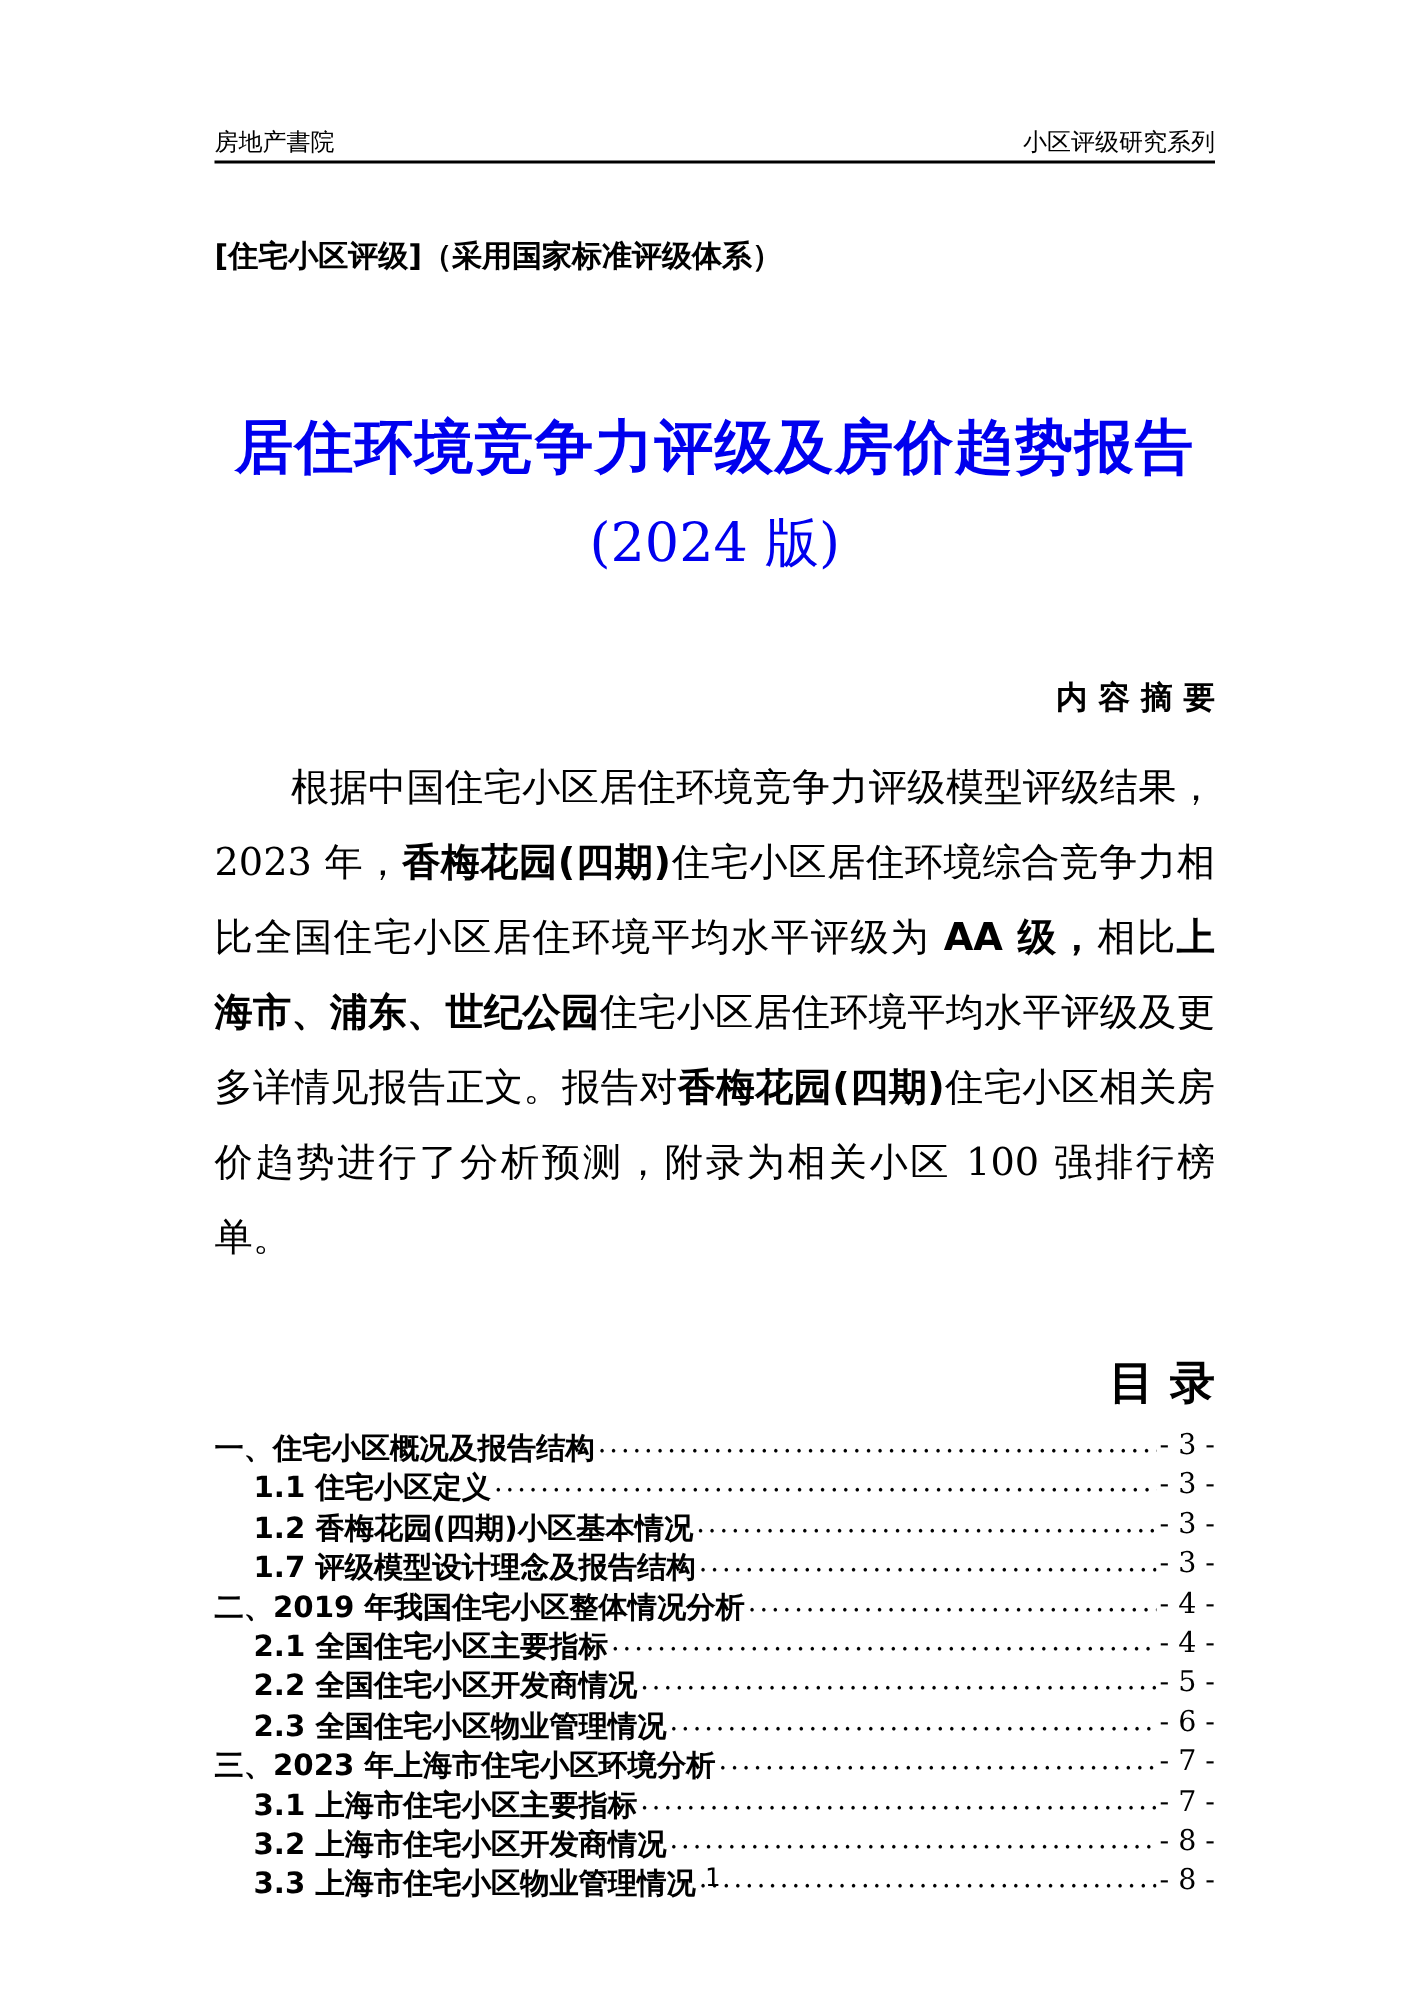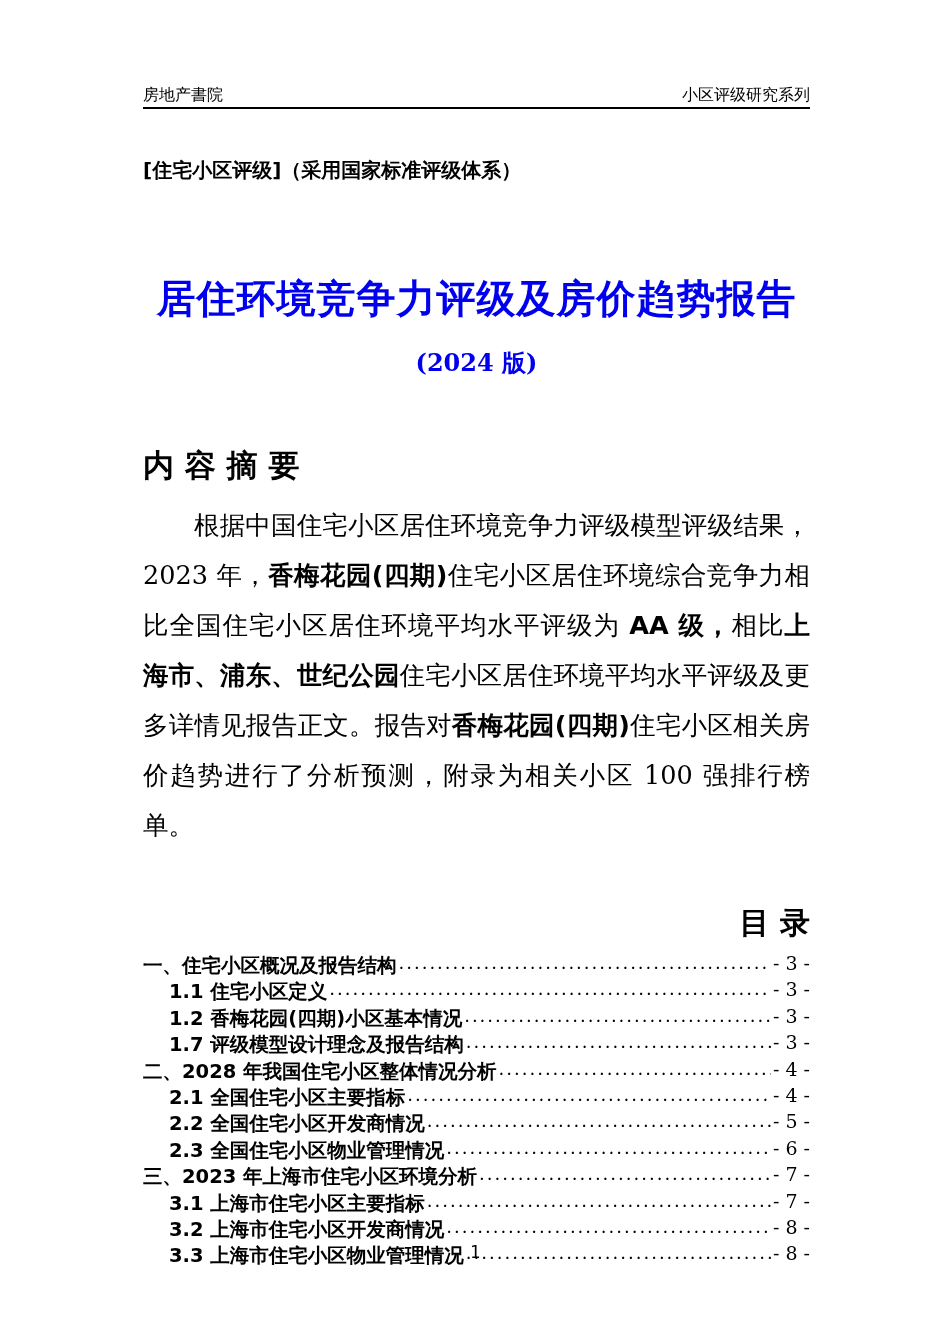--- a/index.html
+++ b/index.html
@@ -39,33 +39,33 @@
 
   
   .title-block { margin-top: 82px; text-align: center; }
   .title-line {
     font-weight: 700;
     font-size: 39px;
     line-height: 64px;
     letter-spacing: 1px;
   }
   .edition-line {
-    font-weight: 700;
-    font-size: 24px;
+    font-weight: 400;
+    font-size: 36px;
     line-height: 42px;
     margin-top: 12px;
   }
 
   
   .summary-heading {
     margin-top: 64px;
-    text-align: left;
-    font-family: "DejaVu Sans", "Liberation Sans", sans-serif;
-    font-weight: 700;
-    font-size: 31px;
+    text-align: right;
+    font-family: "DejaVu Sans", "Liberation Sans", sans-serif;
+    font-weight: 700;
+    font-size: 21px;
     line-height: 34px;
   }
   .summary-paragraph {
     margin-top: 18px;
     font-size: 25.5px;
     line-height: 50px;
     text-align: justify;
     text-indent: 2em;
     text-justify: inter-ideograph;
   }
@@ -161,21 +161,21 @@
           <span class="toc-label">1.2 香梅花园(四期)小区基本情况</span>
           <span class="toc-dots">....................................................................................................................................................................................</span>
           <span class="toc-page">- 3 -</span>
         </div>
         <div class="toc-row lvl2">
           <span class="toc-label">1.7 评级模型设计理念及报告结构</span>
           <span class="toc-dots">....................................................................................................................................................................................</span>
           <span class="toc-page">- 3 -</span>
         </div>
         <div class="toc-row lvl1">
-          <span class="toc-label">二、2028 年我国住宅小区整体情况分析</span>
+          <span class="toc-label">二、2019 年我国住宅小区整体情况分析</span>
           <span class="toc-dots">....................................................................................................................................................................................</span>
           <span class="toc-page">- 4 -</span>
         </div>
         <div class="toc-row lvl2">
           <span class="toc-label">2.1 全国住宅小区主要指标</span>
           <span class="toc-dots">....................................................................................................................................................................................</span>
           <span class="toc-page">- 4 -</span>
         </div>
         <div class="toc-row lvl2">
           <span class="toc-label">2.2 全国住宅小区开发商情况</span>

